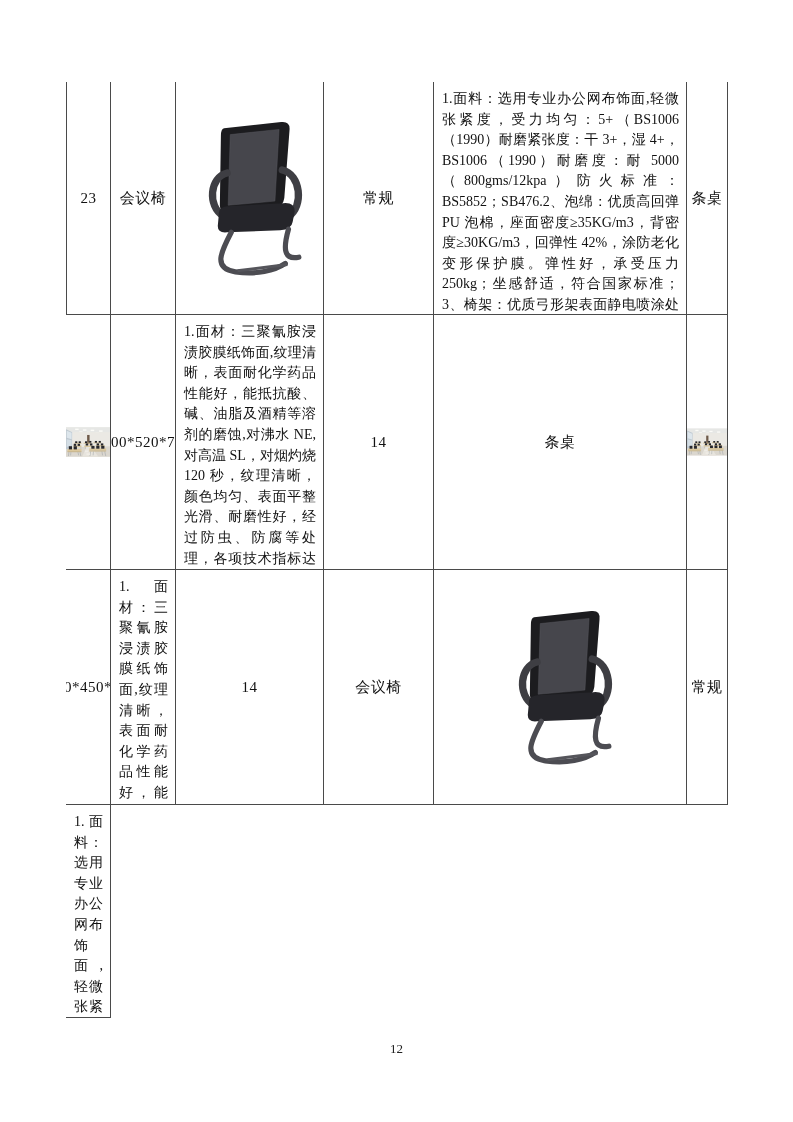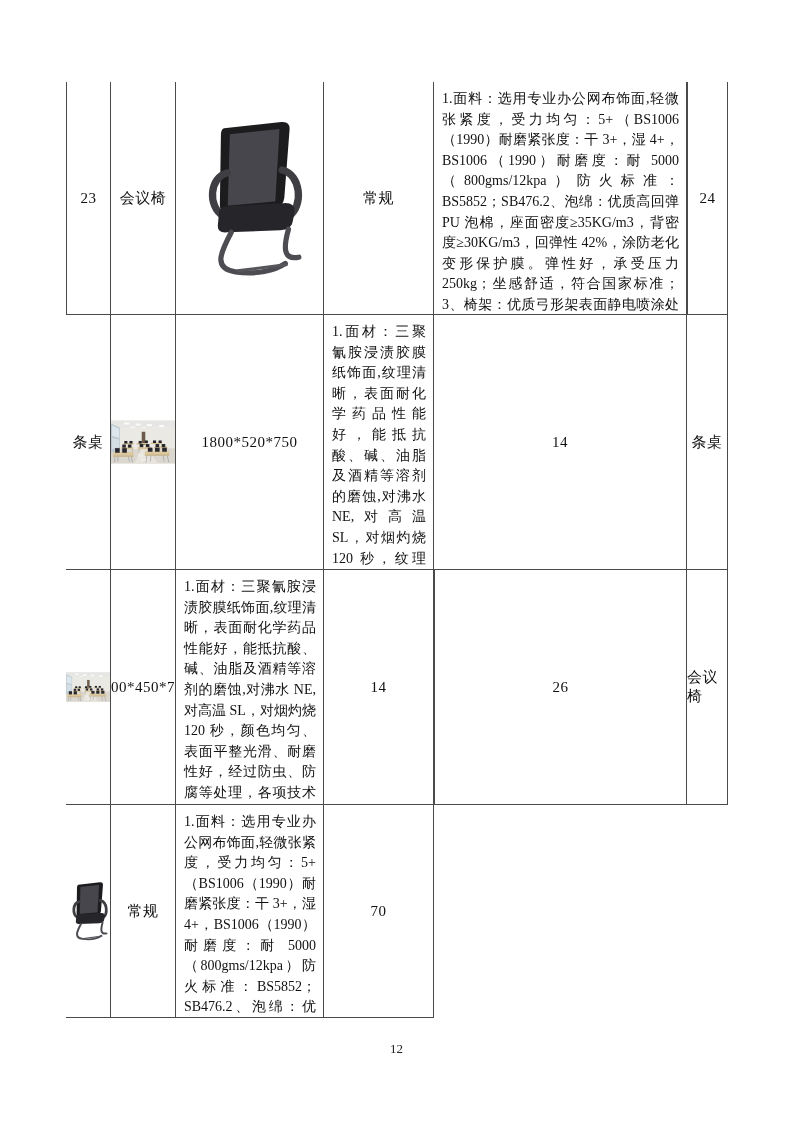--- a/index.html
+++ b/index.html
@@ -77,21 +77,20 @@
         <path d="M87,49 C105,53 108,84 93,94" stroke="#3e3e43" stroke-width="7" fill="none" stroke-linecap="round"></path>
         <path d="M26,92 Q25,85 34,84 L88,81 Q99,80 99,89 L97,99 Q96,106 85,107 L34,109 Q25,110 25,103 Z" fill="#25252a"></path>
         <path d="M38,109 C28,128 20,144 42,147 C62,150 80,146 90,139" stroke="#4c4c52" stroke-width="5" fill="none" stroke-linecap="round"></path>
         <path d="M93,106 C88,124 88,136 103,133" stroke="#4c4c52" stroke-width="5" fill="none" stroke-linecap="round"></path>
         <path d="M44,146 L92,140" stroke="#55555b" stroke-width="3" fill="none"></path>
       </svg>
     </div>
     <div class="cell center c-spec">常规</div>
     <div class="cell c-desc">1.面料：选用专业办公网布饰面,轻微张紧度，受力均匀：5+（BS1006（1990）耐磨紧张度：干 3+，湿 4+，BS1006（1990）耐磨度：耐 5000（800gms/12kpa）防火标准：BS5852；SB476.2、泡绵：优质高回弹 PU 泡棉，座面密度≥35KG/m3，背密度≥30KG/m3，回弹性 42%，涂防老化变形保护膜。弹性好，承受压力 250kg；坐感舒适，符合国家标准；3、椅架：优质弓形架表面静电喷涂处理。</div>
 
-    <div class="cell first-col center c-no">24</div>
     <div class="cell center c-name">条桌</div>
     <div class="cell center c-img">
       <svg class="photo" width="125" height="84" viewBox="0 0 125 84">
         <rect x="0" y="0" width="125" height="84" fill="#efeeea"></rect>
         <polygon points="0,0 125,0 125,16 0,26" fill="#e6e7e5"></polygon>
         <rect x="26" y="4" width="10" height="4" fill="#fbfbf7"></rect>
           <rect x="48" y="6" width="10" height="4" fill="#fbfbf7"></rect>
         <rect x="70" y="7" width="10" height="4" fill="#fbfbf7"></rect>
           <rect x="94" y="9" width="10" height="4" fill="#fbfbf7"></rect>
         <rect x="38" y="12" width="9" height="3" fill="#fbfbf7"></rect>
@@ -206,36 +205,34 @@
           <path d="M70,69 L68,82 M110,69 L113,82 M78,69 L77,80 M102,69 L104,80" stroke="#9aa0a4" stroke-width="1.4" fill="none"></path>
           <rect x="54" y="66" width="9" height="5" fill="#f0ede6"></rect>
             <rect x="58" y="74" width="10" height="5" fill="#f0ede6"></rect>
         </g>
       </svg>
     </div>
     <div class="cell center c-spec">1900*450*750</div>
     <div class="cell c-desc">1.面材：三聚氰胺浸渍胶膜纸饰面,纹理清晰，表面耐化学药品性能好，能抵抗酸、碱、油脂及酒精等溶剂的磨蚀,对沸水 NE,对高温 SL，对烟灼烧 120 秒，颜色均匀、表面平整光滑、耐磨性好，经过防虫、防腐等处理，各项技术指标达到国家环保 ISO9001 国际质量体系认证。2.基材：采用 E1 级环保基材板，密度≥700kg/m^3,甲醛释放量≤0.124mg/m³。坚固耐用，不变形，符合 GB/T3324 的要求；3.封边：采用品牌 PVC 封边 ，全自动封边机完成。</div>
     <div class="cell center c-qty">14</div>
 
-    <div class="cell first-col center c-no">26</div>
     <div class="cell center c-name">会议椅</div>
     <div class="cell center c-img">
       <svg class="photo" width="118" height="158" viewBox="0 0 112 152">
         <path d="M31,9 L86,3 Q95,2 94,11 L89,76 Q88,84 80,85 L35,90 Q27,91 27,83 L28,16 Q28,10 31,9 Z" fill="#1c1c1f"></path>
         <path d="M37,15 L84,10 L80,79 L35,83 Z" fill="#46464c"></path>
         <path d="M37,15 L84,10 L80,79 L35,83 Z" fill="none" stroke="#5a5a60" stroke-width="0.6" opacity="0.7"></path>
         <path d="M34,52 C17,56 15,84 30,93" stroke="#3e3e43" stroke-width="7" fill="none" stroke-linecap="round"></path>
         <path d="M87,49 C105,53 108,84 93,94" stroke="#3e3e43" stroke-width="7" fill="none" stroke-linecap="round"></path>
         <path d="M26,92 Q25,85 34,84 L88,81 Q99,80 99,89 L97,99 Q96,106 85,107 L34,109 Q25,110 25,103 Z" fill="#25252a"></path>
         <path d="M38,109 C28,128 20,144 42,147 C62,150 80,146 90,139" stroke="#4c4c52" stroke-width="5" fill="none" stroke-linecap="round"></path>
         <path d="M93,106 C88,124 88,136 103,133" stroke="#4c4c52" stroke-width="5" fill="none" stroke-linecap="round"></path>
         <path d="M44,146 L92,140" stroke="#55555b" stroke-width="3" fill="none"></path>
       </svg>
     </div>
     <div class="cell center c-spec">常规</div>
     <div class="cell c-desc">1.面料：选用专业办公网布饰面,轻微张紧度，受力均匀：5+（BS1006（1990）耐磨紧张度：干 3+，湿 4+，BS1006（1990）耐磨度：耐 5000（800gms/12kpa）防火标准：BS5852；SB476.2、泡绵：优质高回弹 PU 泡棉，座面密度≥35KG/m3，背密度≥30KG/m3，回弹性 42%，涂防老化变形保护膜。弹性好，承受压力 250kg；坐感舒适，符合国家标准；3、椅架：优质弓形架表面静电喷涂处理。</div>
-    <div class="cell center c-qty">70</div>
 
   </div>
 
   <div class="page-number">12</div>
 
 </div>
 
 </body></html>

